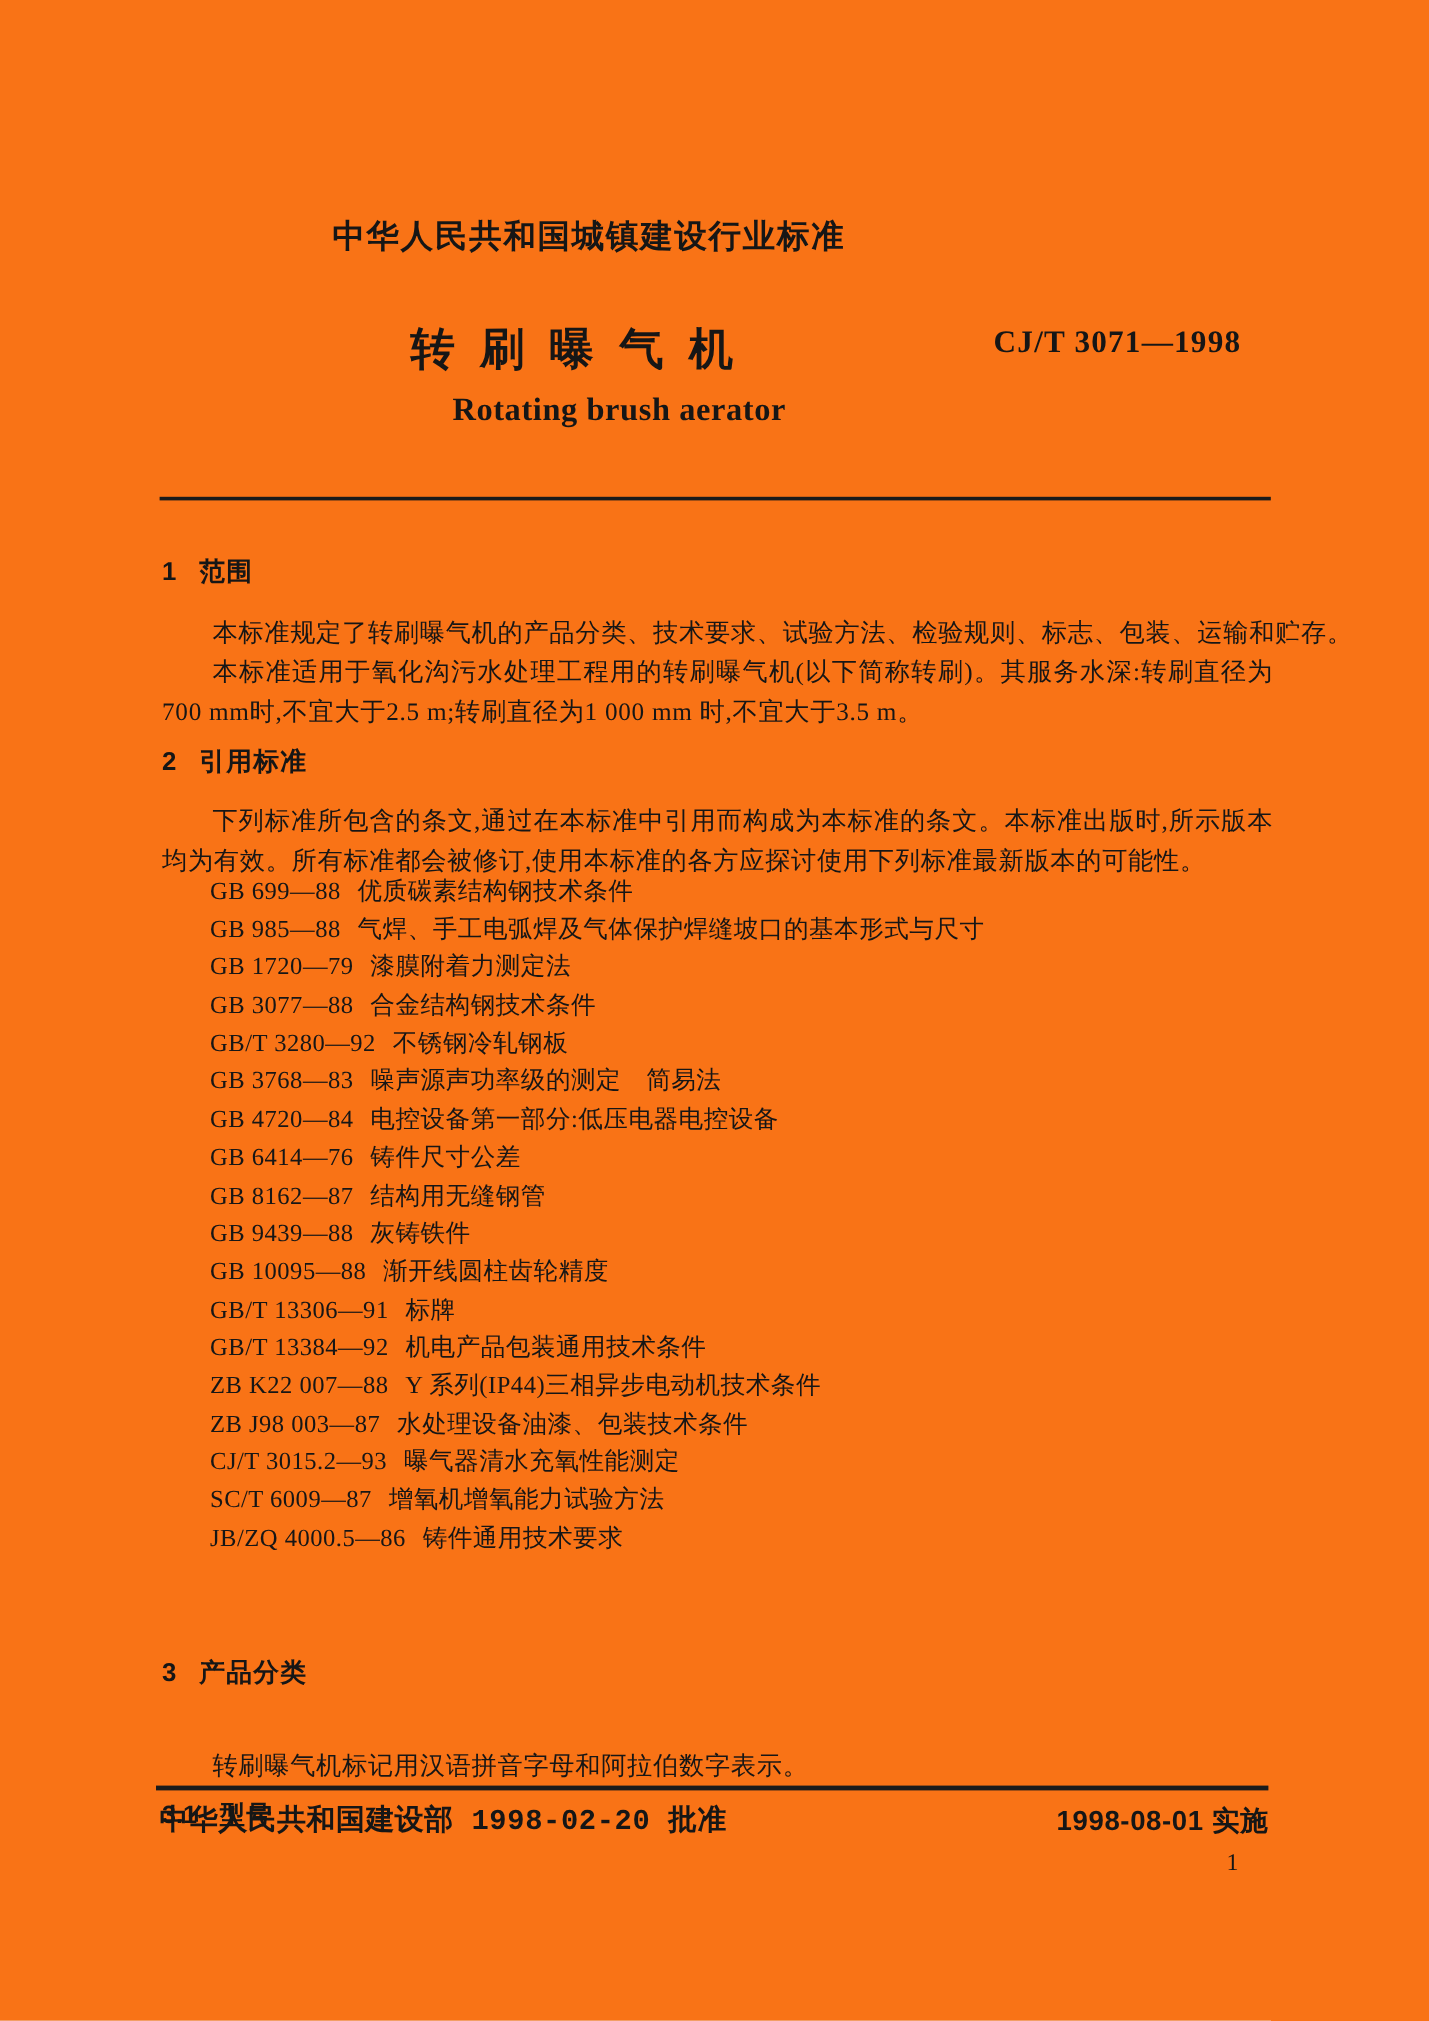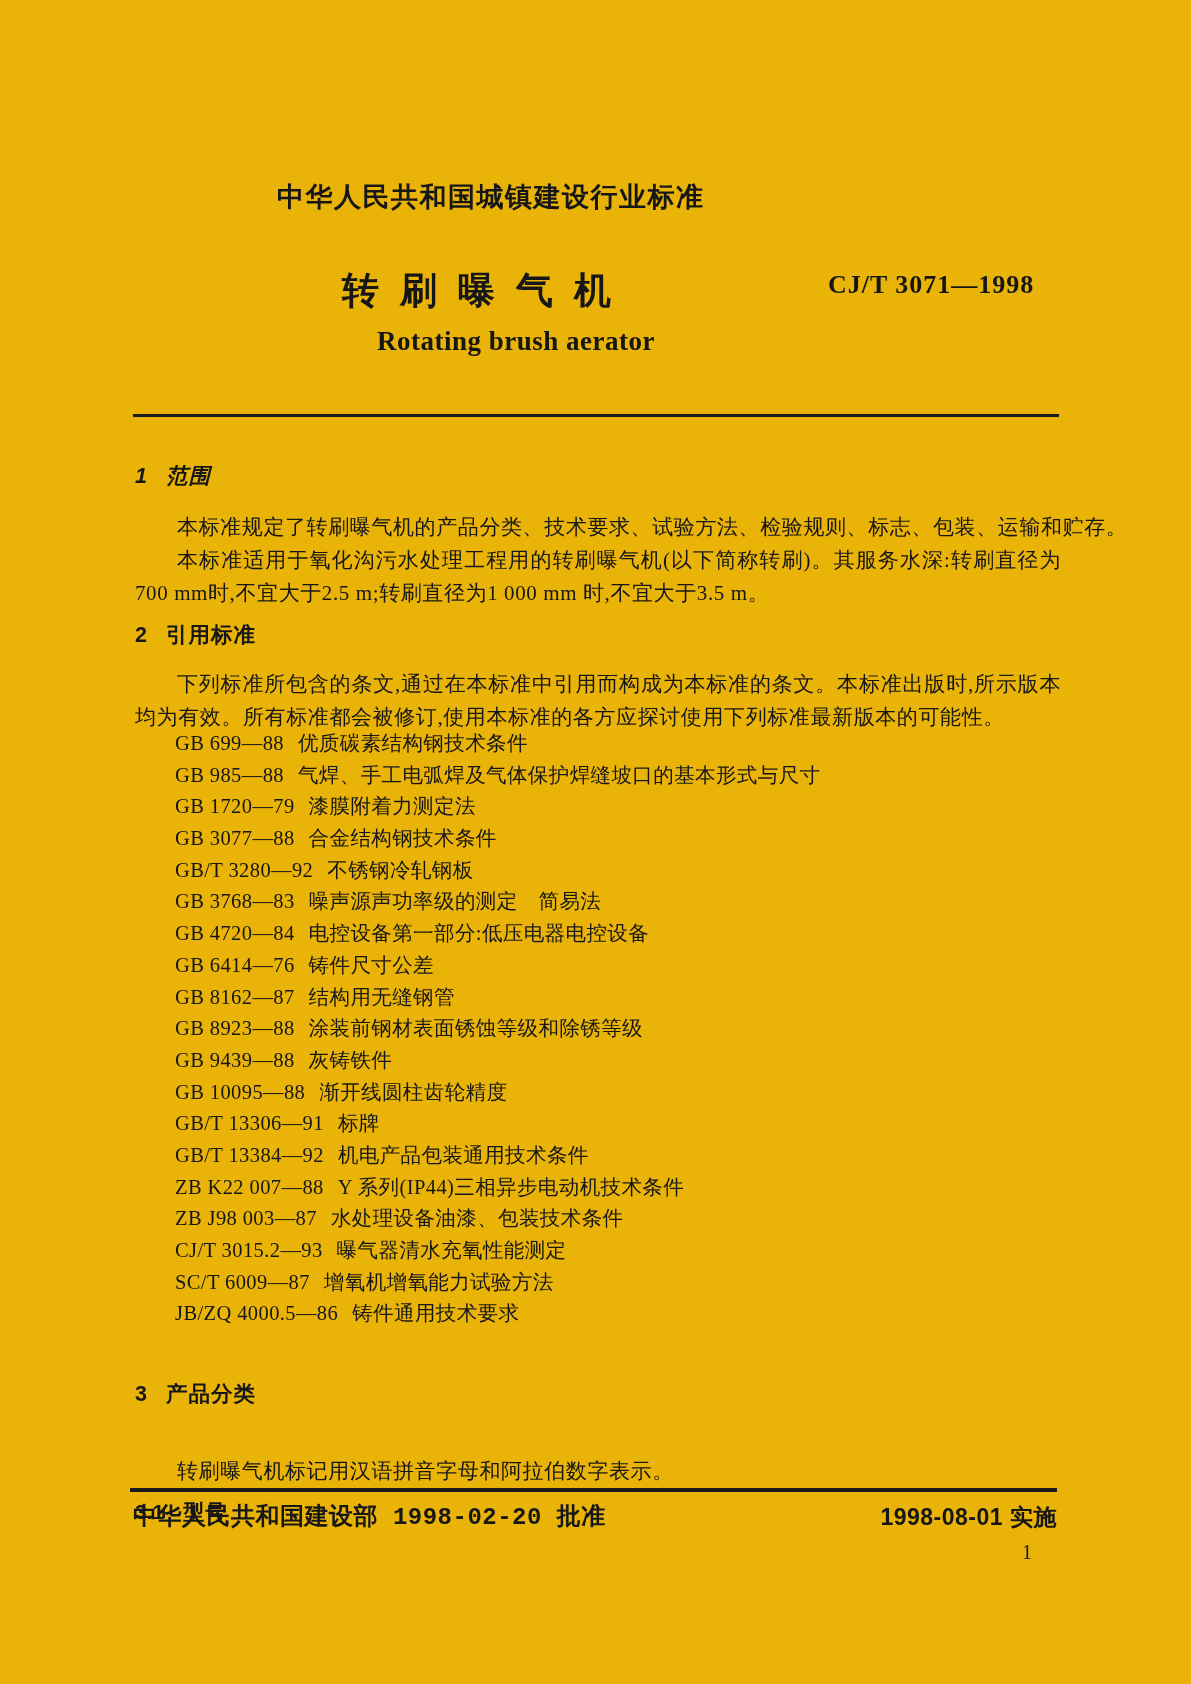--- a/index.html
+++ b/index.html
@@ -1,20 +1,20 @@
 <!DOCTYPE html>
 <html><head>
 <meta charset="utf-8">
 <style>
   html,body{margin:0;padding:0;background:#e8e8e6;}
   .page{
     position:relative;
     width:1191px;height:1684px;
     margin:0 auto;
-    background:#eab308;
+    background:#f97316;
     color:#161616;
     font-family:"Liberation Serif", serif;
     overflow:hidden;
   }
   .abs{position:absolute;}
 
   
   .standard-type{
     left:277px;top:179px;
     font-family:"Liberation Sans", sans-serif;
@@ -95,21 +95,21 @@
   <div class="abs standard-type">中华人民共和国城镇建设行业标准</div>
 
   <div class="abs doc-title">转刷曝气机</div>
 
   <div class="abs std-number">CJ/T 3071—1998</div>
 
   <div class="abs doc-title-en">Rotating brush aerator</div>
 
   <div class="abs rule rule-header"></div>
 
-  <div class="abs sec-heading" style="top:461px;font-style:italic;">
+  <div class="abs sec-heading" style="top:461px;">
     <span class="sec-no">1</span><span>范围</span>
   </div>
 
   <div class="abs body-par single-line" style="top:511px;">本标准规定了转刷曝气机的产品分类、技术要求、试验方法、检验规则、标志、包装、运输和贮存。</div>
 
   <div class="abs body-par" style="top:544px;">本标准适用于氧化沟污水处理工程用的转刷曝气机(以下简称转刷)。其服务水深:转刷直径为700 mm时,不宜大于2.5 m;转刷直径为1 000 mm 时,不宜大于3.5 m。</div>
 
   <div class="abs sec-heading" style="top:620px;">
     <span class="sec-no">2</span><span>引用标准</span>
   </div>
@@ -137,23 +137,20 @@
         <span class="ref-code">GB 3768—83</span><span>噪声源声功率级的测定　简易法</span>
       </li>
       <li>
         <span class="ref-code">GB 4720—84</span><span>电控设备第一部分:低压电器电控设备</span>
       </li>
       <li>
         <span class="ref-code">GB 6414—76</span><span>铸件尺寸公差</span>
       </li>
       <li>
         <span class="ref-code">GB 8162—87</span><span>结构用无缝钢管</span>
-      </li>
-      <li>
-        <span class="ref-code">GB 8923—88</span><span>涂装前钢材表面锈蚀等级和除锈等级</span>
       </li>
       <li>
         <span class="ref-code">GB 9439—88</span><span>灰铸铁件</span>
       </li>
       <li>
         <span class="ref-code">GB 10095—88</span><span>渐开线圆柱齿轮精度</span>
       </li>
       <li>
         <span class="ref-code">GB/T 13306—91</span><span>标牌</span>
       </li>

